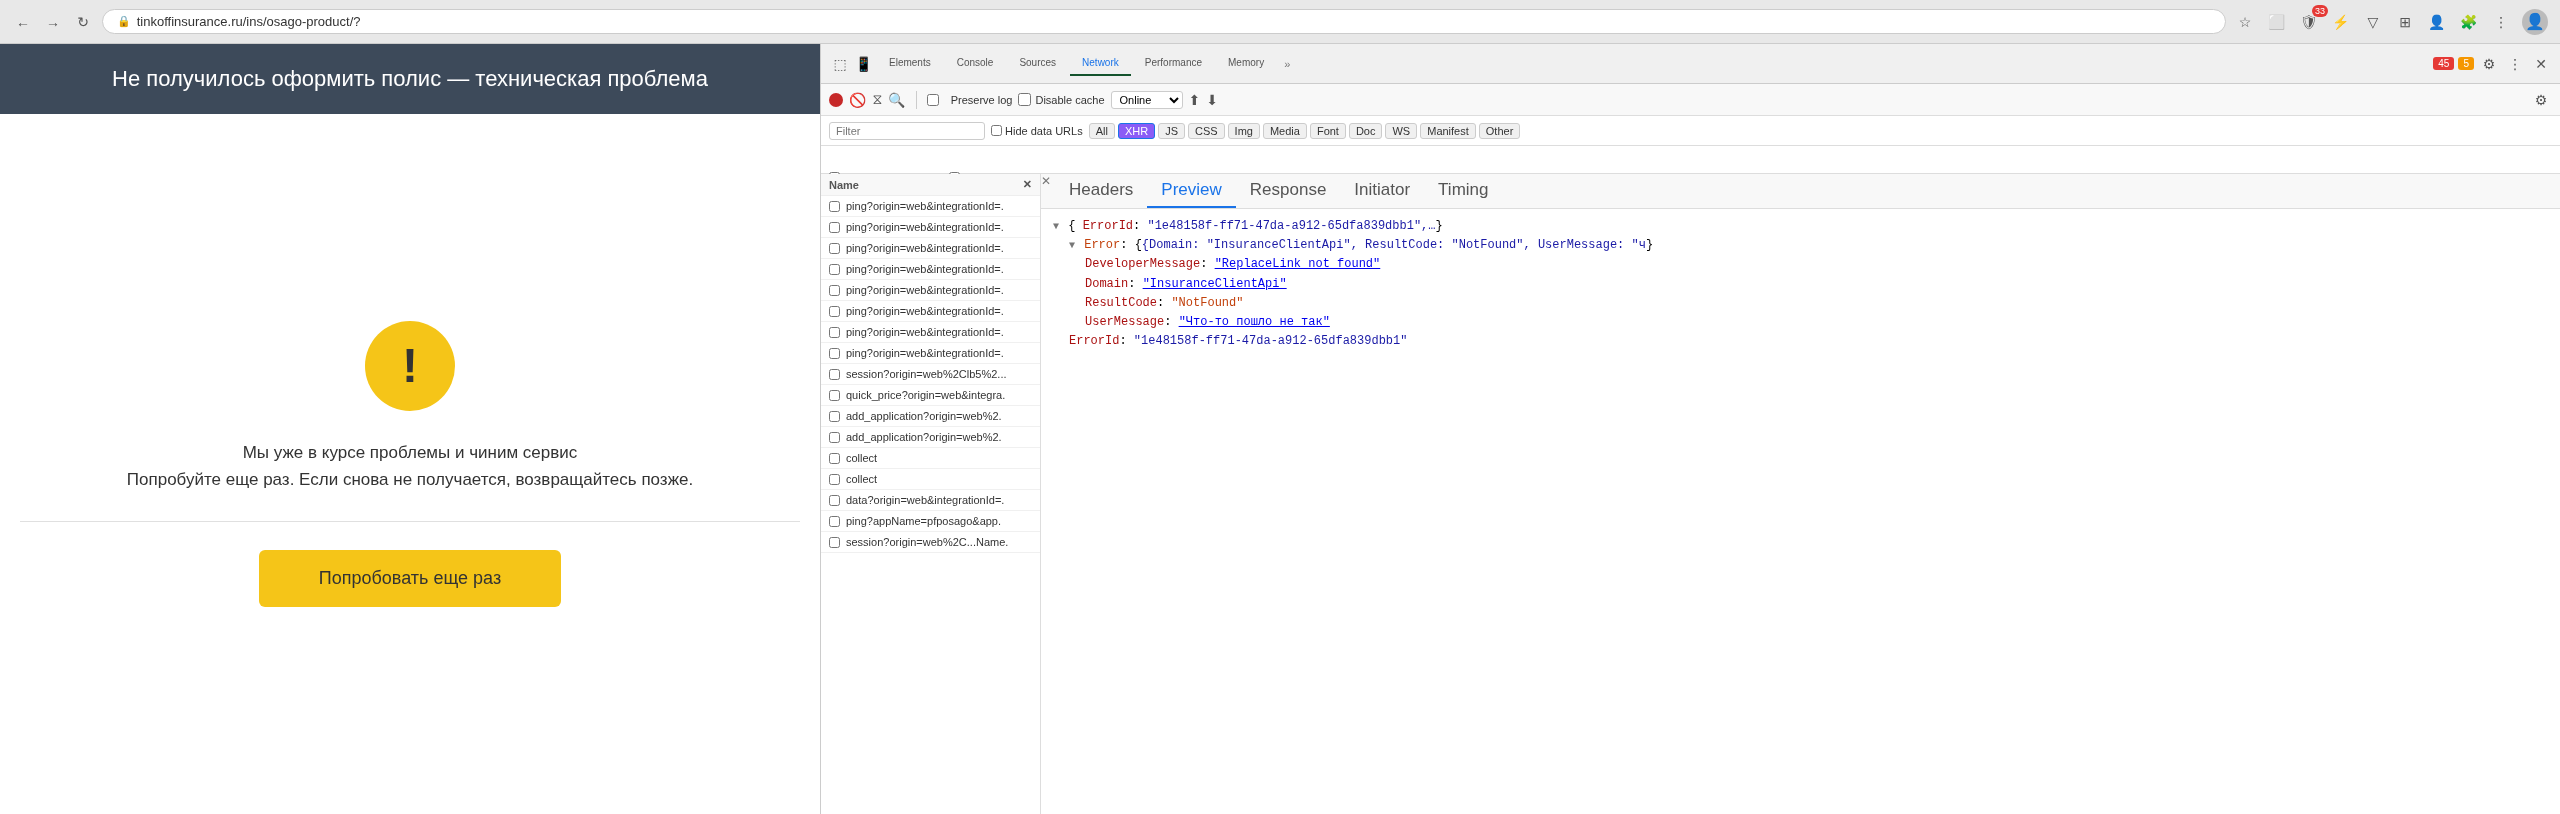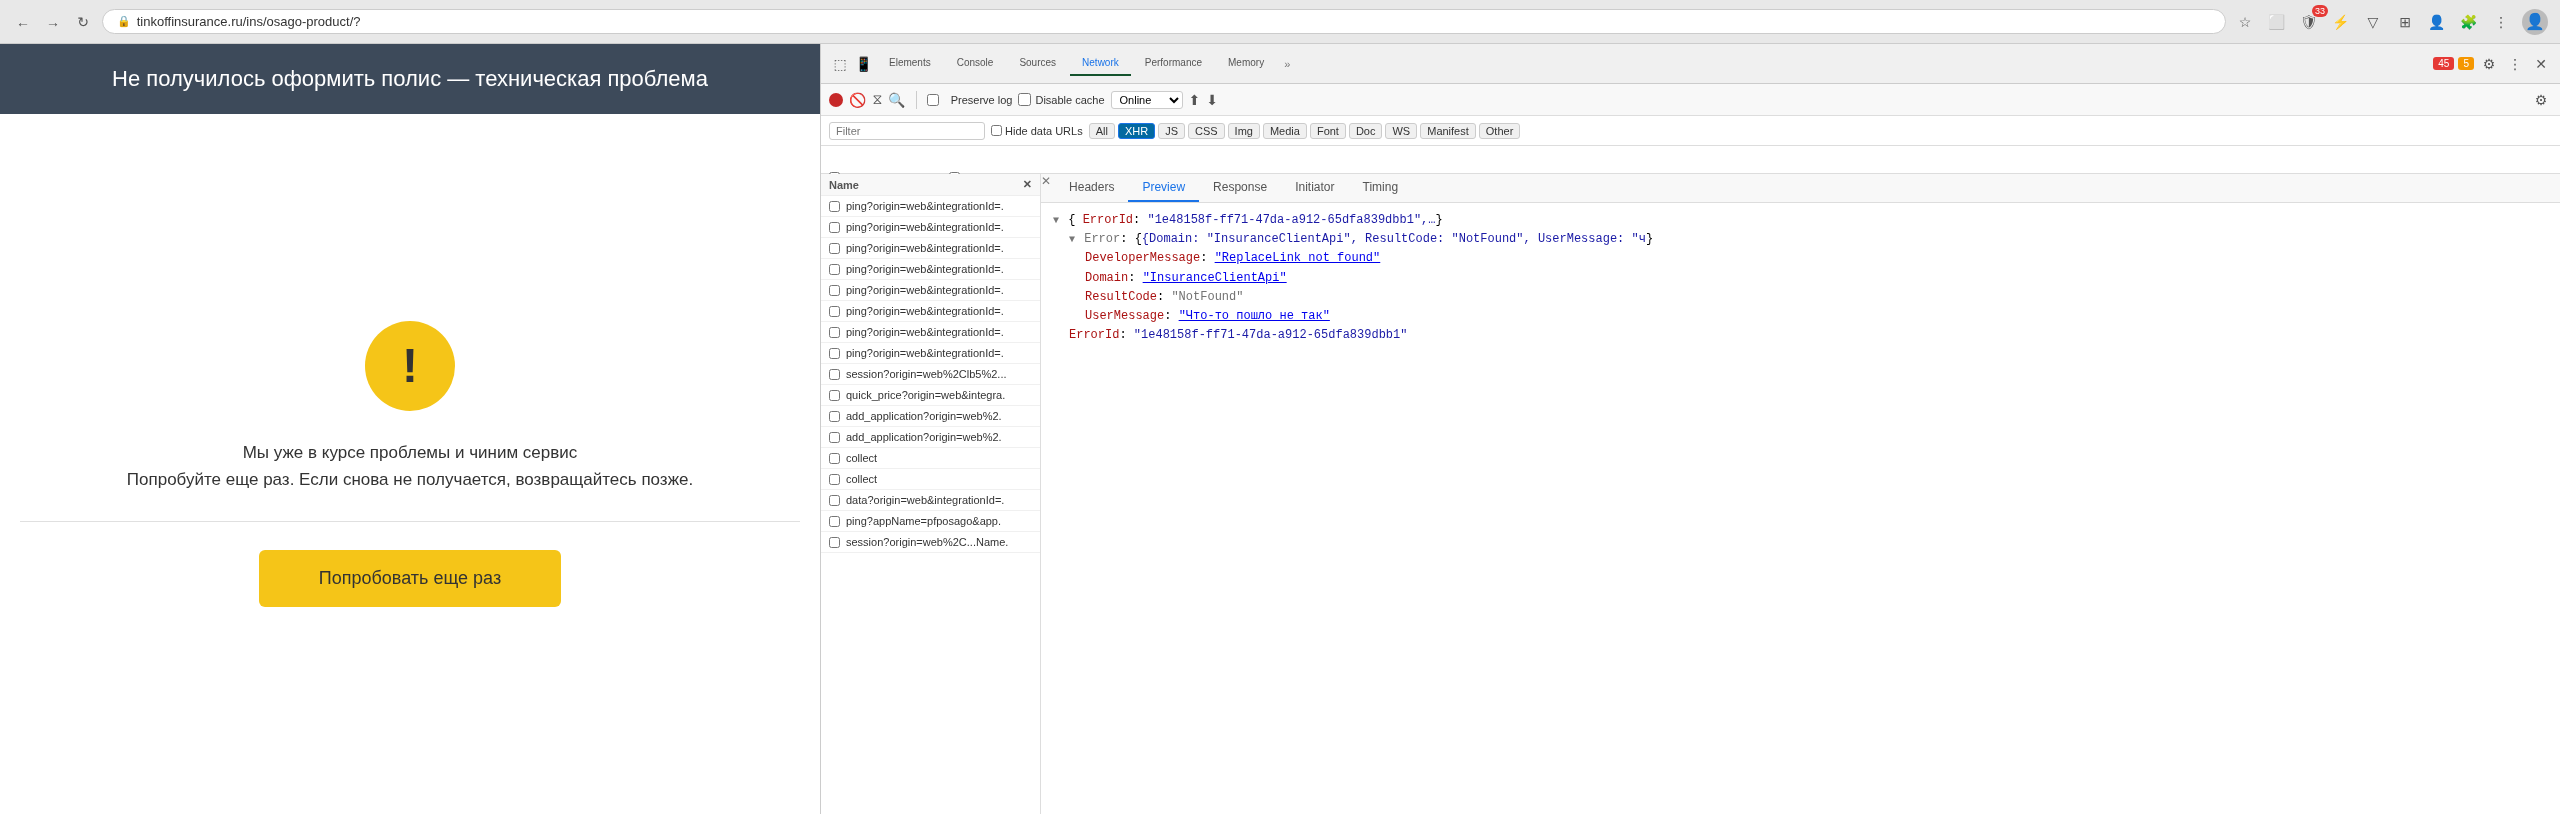--- a/index.html
+++ b/index.html
@@ -54,50 +54,50 @@
     .online-select { font-size: 11px; border: 1px solid #ccc; border-radius: 3px; padding: 1px 4px; background: white; cursor: pointer; }
     .upload-icon { color: #555; font-size: 14px; }
     .download-icon { color: #555; font-size: 14px; }
 
     
     .filter-bar { background: white; border-bottom: 1px solid #ddd; display: flex; align-items: center; padding: 4px 8px; gap: 6px; height: 30px; flex-wrap: nowrap; }
     .filter-input { flex: 0 0 120px; border: 1px solid #ccc; border-radius: 3px; padding: 2px 6px; font-size: 11px; color: #333; }
     .hide-data-cb { display: flex; align-items: center; gap: 3px; font-size: 11px; color: #333; cursor: pointer; white-space: nowrap; }
     .hide-data-cb input { width: 11px; height: 11px; }
     .filter-type-btn { font-size: 11px; padding: 1px 6px; border: 1px solid #ccc; border-radius: 3px; cursor: pointer; background: #f0f0f0; color: #333; }
-    .filter-type-btn.active { background: #0369a1; color: white; border-color: #1a73e8; }
+    .filter-type-btn.active { background: #8b5cf6; color: white; border-color: #1a73e8; }
     .filter-types { display: flex; gap: 3px; }
 
     
     .blocked-bar { background: white; border-bottom: 1px solid #ddd; display: flex; align-items: center; padding: 3px 8px; gap: 8px; height: 28px; }
     .blocked-cb { display: flex; align-items: center; font-size: 11px; color: #333; cursor: pointer; margin-top: 36px; }
     .blocked-cb input { width: 11px; height: 11px; }
 
     
     .devtools-content { flex: 1; display: flex; overflow: hidden; }
 
     
     .network-list { flex: 0 0 220px; border-right: 1px solid #ddd; overflow-y: auto; background: white; }
     .network-list-header { padding: 4px 8px; font-size: 11px; font-weight: 600; color: #555; border-bottom: 1px solid #eee; background: #f8f8f8; display: flex; align-items: center; gap: 6px; }
     .network-item { padding: 4px 8px; font-size: 11px; color: #333; border-bottom: 1px solid #f0f0f0; cursor: pointer; display: flex; align-items: center; gap: 6px; white-space: nowrap; overflow: hidden; text-overflow: ellipsis; }
     .network-checkbox { width: 11px; height: 11px; flex-shrink: 0; }
 
     
     .preview-panel { flex: 1; overflow: auto; background: white; }
     .preview-tabs { display: flex; border-bottom: 1px solid #ddd; background: #f8f8f8; }
-    .preview-tab { padding: 6px 14px; font-size: 12px; cursor: pointer; color: #555; border-bottom: 2px solid transparent; }
+    .preview-tab { padding: 6px 14px; font-size: 17px; cursor: pointer; color: #555; border-bottom: 2px solid transparent; }
     .preview-tab.active { color: #1a73e8; border-bottom: 2px solid #1a73e8; }
     .preview-tab-close { color: #777; margin-right: 4px; font-size: 12px; cursor: pointer; }
 
     
     .json-tree { padding: 8px 12px; font-family: 'Courier New', monospace; font-size: 12px; line-height: 1.6; }
     .json-key { color: #aa1111; }
     .json-string { color: #1a1aa6; }
     .json-url { color: #0000ee; text-decoration: underline; }
-    .json-error { color: #737373; }
+    .json-error { color: #c2410c; }
     .json-indent-1 { padding-left: 16px; }
     .json-indent-2 { padding-left: 32px; }
     .json-triangle { display: inline-block; margin-right: 2px; font-size: 10px; }
     .triangle-down { color: #777; }
     .json-line { display: block; }
 
     ::-webkit-scrollbar { width: 6px; height: 6px; }
     ::-webkit-scrollbar-track { background: #f1f1f1; }
     ::-webkit-scrollbar-thumb { background: #bbb; border-radius: 3px; }
   </style>

